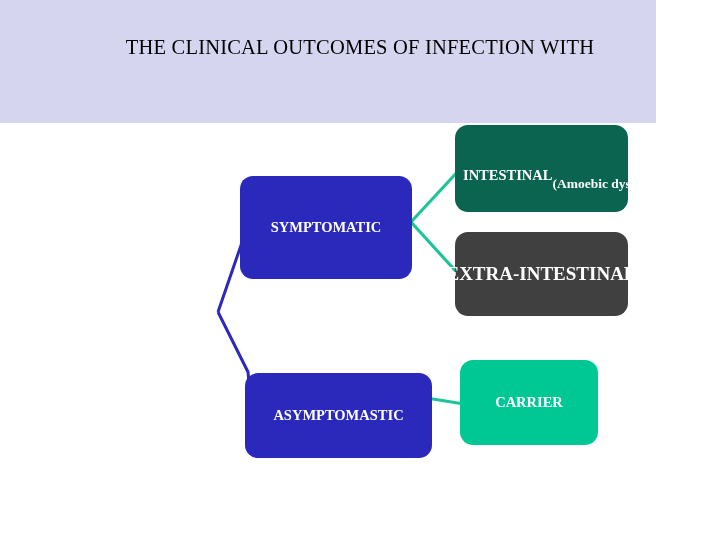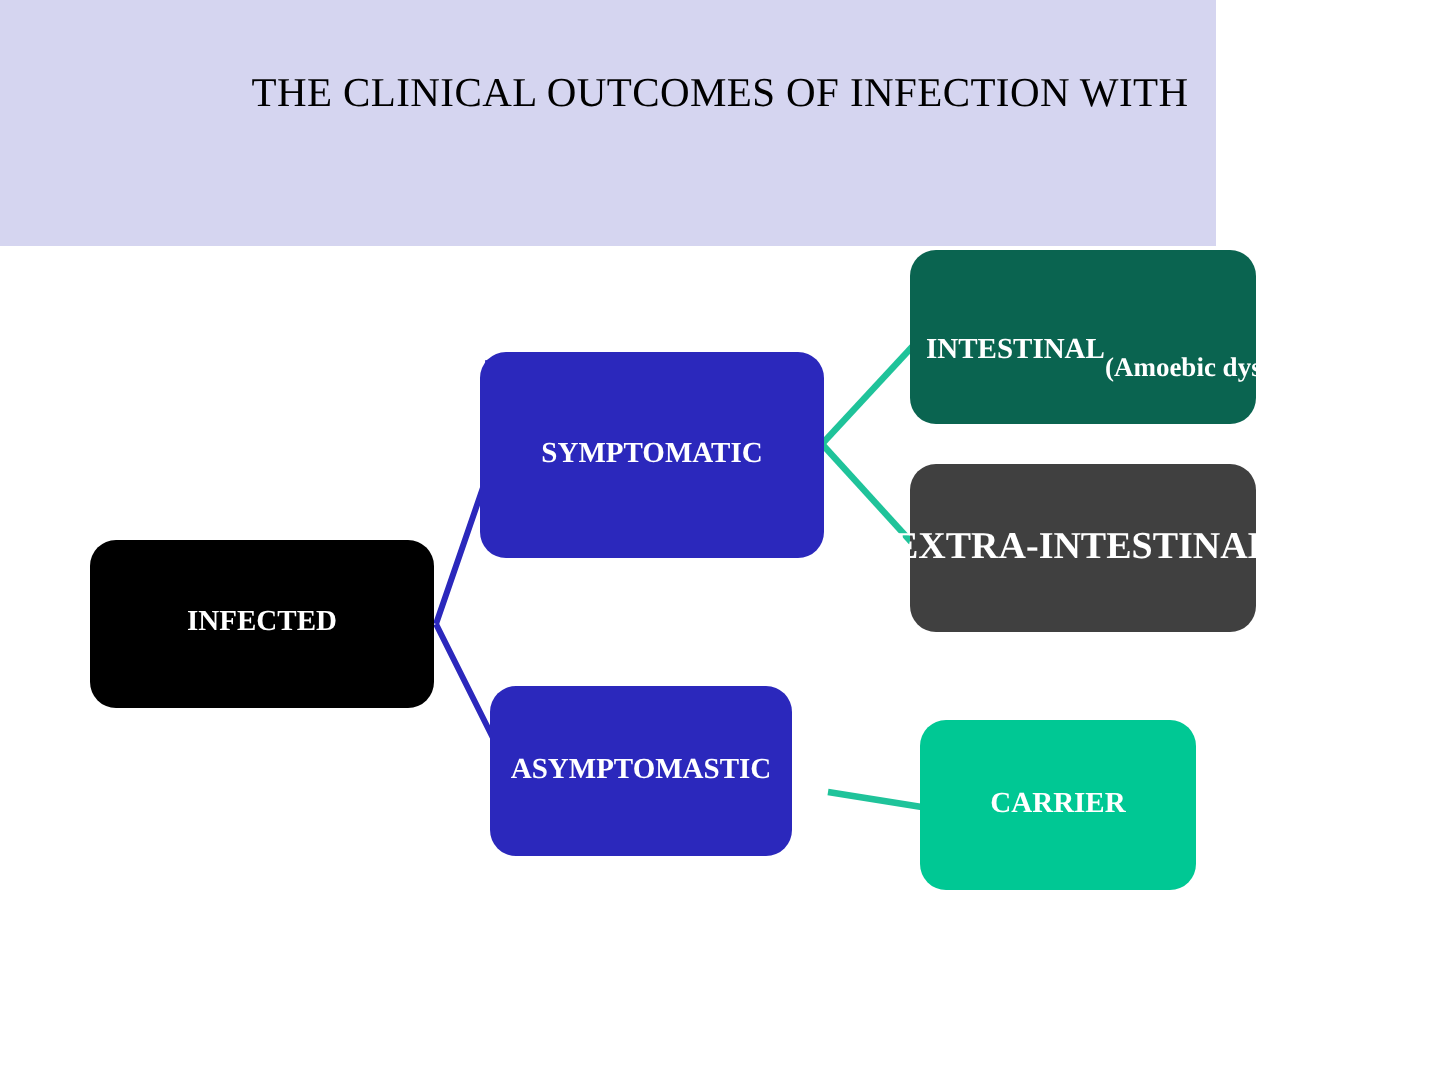--- a/index.html
+++ b/index.html
@@ -14,21 +14,21 @@
     background: #ffffff;
     overflow: hidden;
     font-family: "Liberation Serif", "DejaVu Serif", serif;
   }
 
   
   #title-banner {
     position: absolute;
     left: 0;
     top: 0;
-    width: 608px;
+    width: 656px;
     height: 123px;
     background: #d5d5f0;
   }
   #title-line-1 {
     position: absolute;
     left: 0;
     top: 36px;
     width: 720px;
     text-align: center;
     font-size: 20.5px;
@@ -94,21 +94,21 @@
     font-size: 19px;
   }
 
   #node-infected {
     left: 45px;   top: 270px;  width: 172px;  height: 84px;
     background: #000000;
     font-size: 14.5px;
   }
 
   #node-asymptomastic {
-    left: 245px;  top: 343px;  width: 151px;  height: 85px;
+    left: 245px;  top: 373px;  width: 187px;  height: 85px;
     background: #2b28bc;
     font-size: 14.5px;
   }
 
   #node-carrier {
     left: 460px;  top: 360px;  width: 138px;  height: 85px;
     background: #00c894;
     font-size: 14.5px;
   }
 </style>
@@ -141,23 +141,20 @@
 
   <div id="node-symptomatic" class="node">
     <span class="line">SYMPTOMATIC</span>
   </div>
 
   <div id="node-extra" class="node">
     <span class="line">EXTRA-</span>
     <span class="line">INTESTINAL</span>
   </div>
 
-  <div id="node-infected" class="node">
-    <span class="line">INFECTED</span>
-  </div>
 
   <div id="node-asymptomastic" class="node">
     <span class="line">ASYMPTOMASTIC</span>
   </div>
 
   <div id="node-carrier" class="node">
     <span class="line">CARRIER</span>
   </div>
 
 </div>

